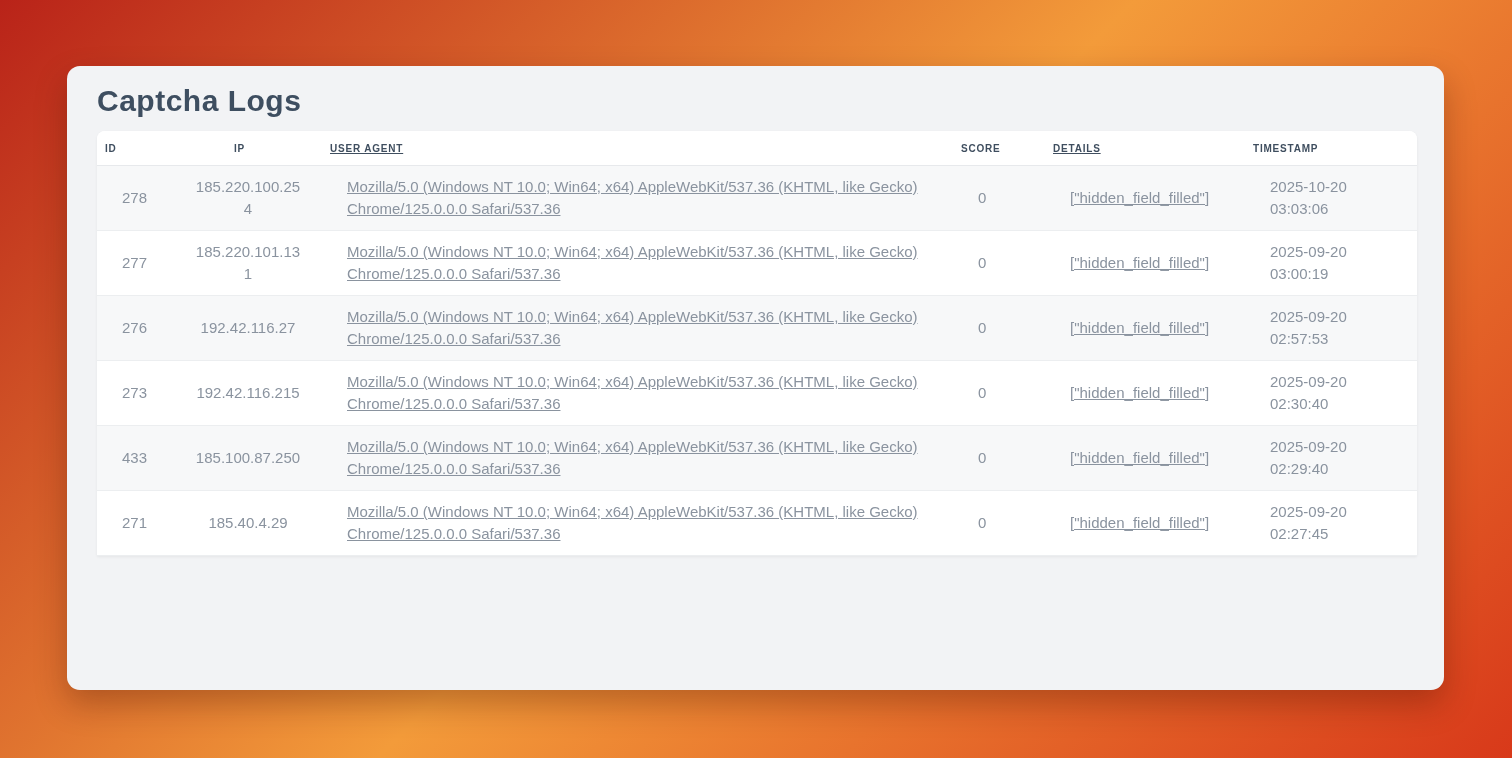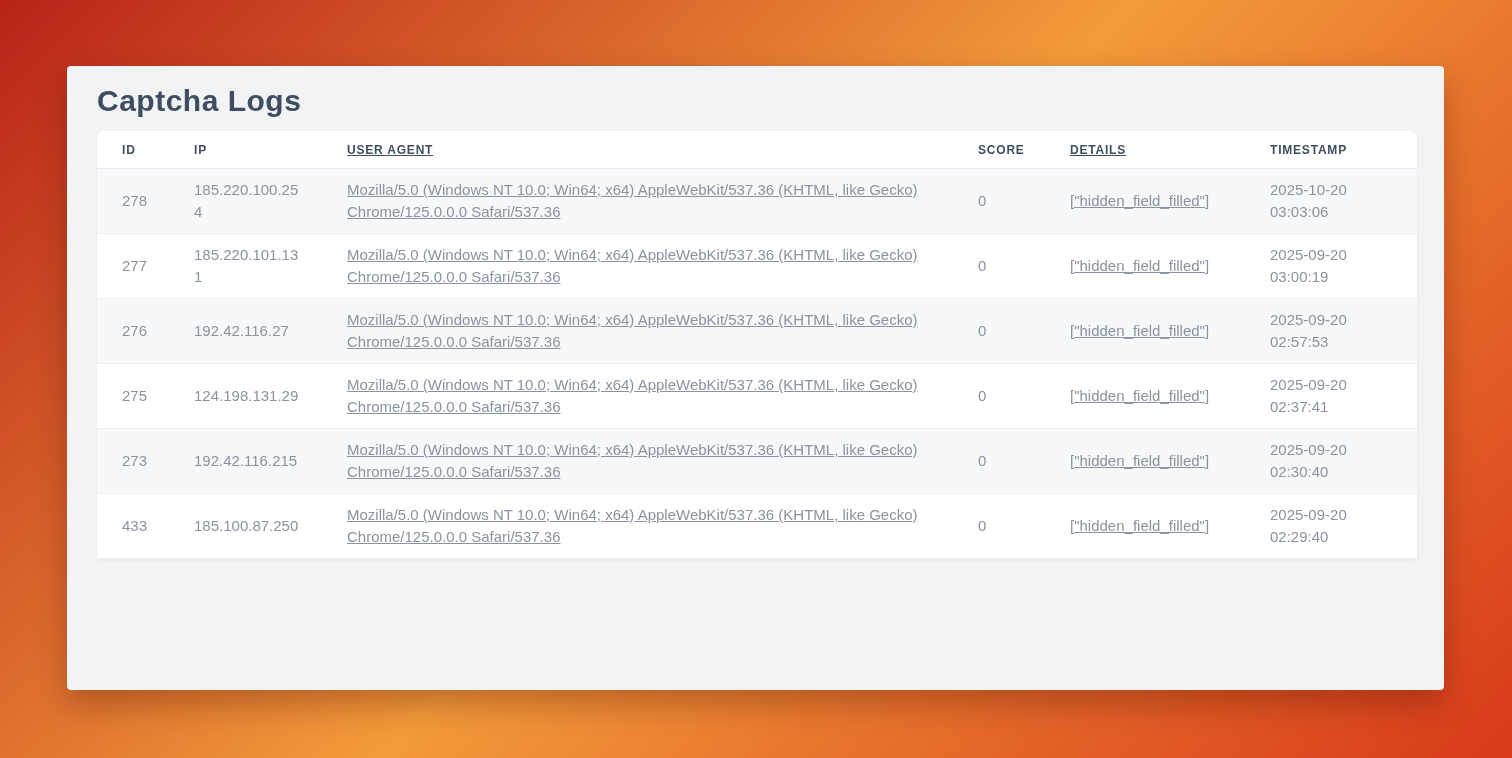--- a/index.html
+++ b/index.html
@@ -16,21 +16,21 @@
     height: 100%;
     background: linear-gradient(135deg, #b92319 0%, #f39b3a 50%, #d8391a 100%);
   }
   .card {
     position: absolute;
     left: 67px;
     top: 66px;
     width: 1377px;
     height: 624px;
     background: #f2f3f5;
-    border-radius: 4px;
+    border-radius: 13px;
     box-shadow: 0 14px 32px rgba(70, 15, 0, 0.32);
     overflow: hidden;
     padding: 16px 27px 0 30px;
   }
   .title {
     margin: 0 0 11px 0;
     font-size: 30px;
     line-height: 38px;
     font-weight: 600;
     color: #3e4e60;
@@ -42,43 +42,43 @@
     overflow: hidden;
     box-shadow: 0 1px 3px rgba(0,0,0,0.06);
   }
   table.logs-table {
     width: 100%;
     border-collapse: collapse;
     table-layout: fixed;
   }
   .logs-table th {
     text-align: left;
-    padding: 12px 20px 11px 25px;
-    font-size: 12px;
+    padding: 12px 20px 11px 8px;
+    font-size: 10px;
     font-weight: 700;
     letter-spacing: 0.8px;
     color: #3f4e5f;
     text-transform: uppercase;
     white-space: nowrap;
     border-bottom: 1px solid #e7e9ec;
     background: #ffffff;
   }
   .logs-table td {
     padding: 10px 20px 10px 25px;
     font-size: 15px;
     line-height: 22px;
     color: #8a939f;
     vertical-align: middle;
     word-wrap: break-word;
     border-bottom: 1px solid #eceef0;
   }
   .logs-table tbody tr:nth-child(odd) { background: #f7f8f9; }
   .logs-table tbody tr:nth-child(even) { background: #ffffff; }
   .logs-table th:nth-child(1), .logs-table td:nth-child(1) { width: 72px; }
-  .logs-table th:nth-child(2), .logs-table td:nth-child(2) { width: 153px; }
+  .logs-table th:nth-child(2), .logs-table td:nth-child(2) { width: 153px; text-align: center; }
   .logs-table th:nth-child(3), .logs-table td:nth-child(3) { width: 631px; text-decoration: underline; }
   .logs-table th:nth-child(4), .logs-table td:nth-child(4) { width: 92px; }
   .logs-table th:nth-child(5), .logs-table td:nth-child(5) { width: 200px; text-decoration: underline; }
   .logs-table th:nth-child(6), .logs-table td:nth-child(6) { width: auto; }
 </style>
 </head>
 <body>
 
 <div class="bg">
   <main class="card">
@@ -114,40 +114,40 @@
             </tr>
             <tr>
               <td>276</td>
               <td>192.42.116.27</td>
               <td>Mozilla/5.0 (Windows NT 10.0; Win64; x64) AppleWebKit/537.36 (KHTML, like Gecko) Chrome/125.0.0.0 Safari/537.36</td>
               <td>0</td>
               <td>["hidden_field_filled"]</td>
               <td>2025-09-20 02:57:53</td>
             </tr>
             <tr>
-              <td>275</td>
-              <td>124.198.131.29</td>
-              <td>Mozilla/5.0 (Windows NT 10.0; Win64; x64) AppleWebKit/537.36 (KHTML, like Gecko) Chrome/125.0.0.0 Safari/537.36</td>
-              <td>0</td>
-              <td>["hidden_field_filled"]</td>
-              <td>2025-09-20 02:37:41</td>
-            </tr>
-            <tr>
               <td>273</td>
               <td>192.42.116.215</td>
               <td>Mozilla/5.0 (Windows NT 10.0; Win64; x64) AppleWebKit/537.36 (KHTML, like Gecko) Chrome/125.0.0.0 Safari/537.36</td>
               <td>0</td>
               <td>["hidden_field_filled"]</td>
               <td>2025-09-20 02:30:40</td>
             </tr>
             <tr>
               <td>433</td>
               <td>185.100.87.250</td>
               <td>Mozilla/5.0 (Windows NT 10.0; Win64; x64) AppleWebKit/537.36 (KHTML, like Gecko) Chrome/125.0.0.0 Safari/537.36</td>
               <td>0</td>
               <td>["hidden_field_filled"]</td>
               <td>2025-09-20 02:29:40</td>
             </tr>
+            <tr>
+              <td>271</td>
+              <td>185.40.4.29</td>
+              <td>Mozilla/5.0 (Windows NT 10.0; Win64; x64) AppleWebKit/537.36 (KHTML, like Gecko) Chrome/125.0.0.0 Safari/537.36</td>
+              <td>0</td>
+              <td>["hidden_field_filled"]</td>
+              <td>2025-09-20 02:27:45</td>
+            </tr>
           </tbody>
       </table>
     </div>
   </main>
 </div>
 
 </body></html>

